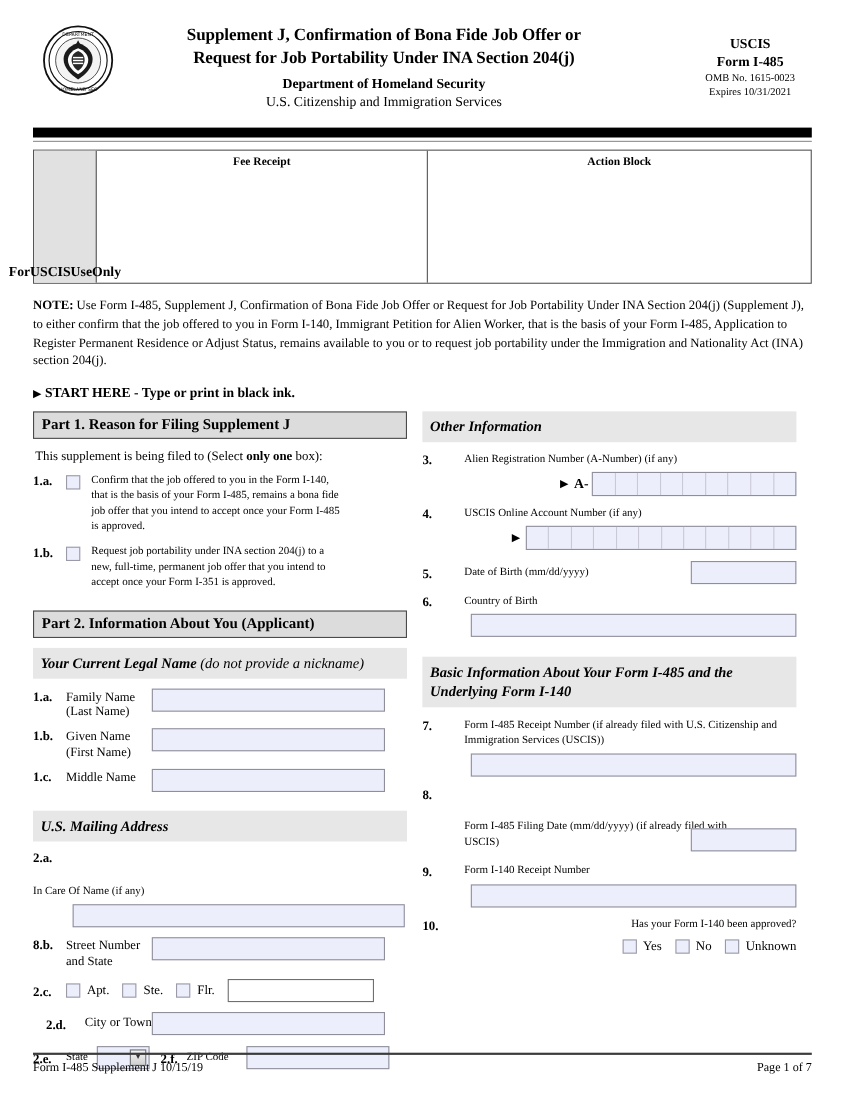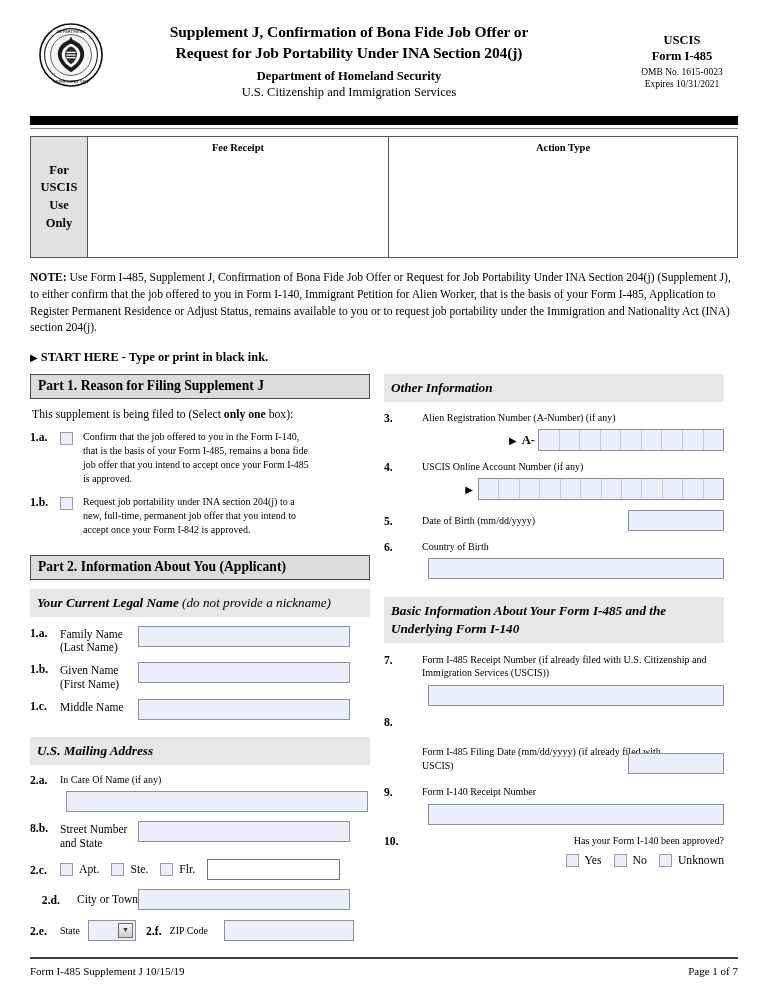--- a/index.html
+++ b/index.html
@@ -87,22 +87,22 @@
     border: 1.5px solid #555;
     display: flex;
     height: 122px;
     box-sizing: border-box;
   }
   .use-only-left {
     width: 56px;
     background: #e1e1e1;
     border-right: 1.5px solid #555;
     display: flex;
-    flex-direction: column;
-    align-items: center;
+    flex-direction: row;
+    align-items: flex-end;
     justify-content: center;
     font-weight: bold;
     font-size: 12.5px;
     line-height: 1.42;
     flex: 0 0 56px;
   }
   .use-only-cell {
     flex: 1 1 0;
     position: relative;
   }
@@ -323,21 +323,21 @@
     <div class="use-only-left">
       <span>For</span>
       <span>USCIS</span>
       <span>Use</span>
       <span>Only</span>
     </div>
     <div class="use-only-cell fee-cell">
       <div class="cap">Fee Receipt</div>
     </div>
     <div class="use-only-cell divider">
-      <div class="cap">Action Type</div>
+      <div class="cap">Action Block</div>
     </div>
   </div>
 
   <div class="note">
     <b>NOTE:</b><span>  Use Form I-485, Supplement J, Confirmation of Bona Fide Job Offer or Request for Job Portability Under INA Section 204(j) (Supplement J), to either confirm that the job offered to you in Form I-140, Immigrant Petition for Alien Worker, that is the basis of your Form I-485, Application to Register Permanent Residence or Adjust Status, remains available to you or to request job portability under the Immigration and Nationality Act (INA) section 204(j).</span>
   </div>
 
   <div class="start-here">
     <span class="tri">▶</span>
     <span>START HERE - Type or print in black ink.</span>
@@ -355,21 +355,21 @@
 
       <div class="q-row" style="margin-top:9px;">
         <div class="num">1.a.</div>
         <div class="cb"></div>
         <div class="qtext" style="margin-left:10px; width:232px;">Confirm that the job offered to you in the Form I-140, that is the basis of your Form I-485, remains a bona fide job offer that you intend to accept once your Form I-485 is approved.</div>
       </div>
 
       <div class="q-row" style="margin-top:10px;">
         <div class="num">1.b.</div>
         <div class="cb"></div>
-        <div class="qtext" style="margin-left:10px; width:232px;">Request job portability under INA section 204(j) to a new, full-time, permanent job offer that you intend to accept once your Form I-842 is approved.</div>
+        <div class="qtext" style="margin-left:10px; width:232px;">Request job portability under INA section 204(j) to a new, full-time, permanent job offer that you intend to accept once your Form I-351 is approved.</div>
       </div>
 
       <div class="part-header" style="margin-top:18px;">Part 2.  Information About You (Applicant)</div>
 
       <div class="sub-header" style="margin-top:9px;">
         <span>Your Current Legal Name </span><span class="norm">(do not provide a nickname)</span>
       </div>
 
       <div class="q-row" style="margin-top:9px;">
         <div class="num">1.a.</div>
@@ -392,21 +392,21 @@
       <div class="q-row" style="margin-top:8px;">
         <div class="num">1.c.</div>
         <div class="label-col">
           <div>Middle Name</div>
         </div>
         <div class="inp" style="width:212px;"></div>
       </div>
 
       <div class="sub-header" style="margin-top:17px;">U.S. Mailing Address</div>
 
-      <div class="q-row" style="margin-top:8px;">
+      <div class="q-row" style="margin-top:8px;flex-direction:column;">
         <div class="num">2.a.</div>
         <div class="qtext">In Care Of Name (if any)</div>
       </div>
       <div class="inp" style="width:302px; margin-left:36px; margin-top:4px;"></div>
 
       <div class="q-row" style="margin-top:9px;">
         <div class="num">8.b.</div>
         <div class="label-col">
           <div>Street Number</div>
           <div>and State</div>

